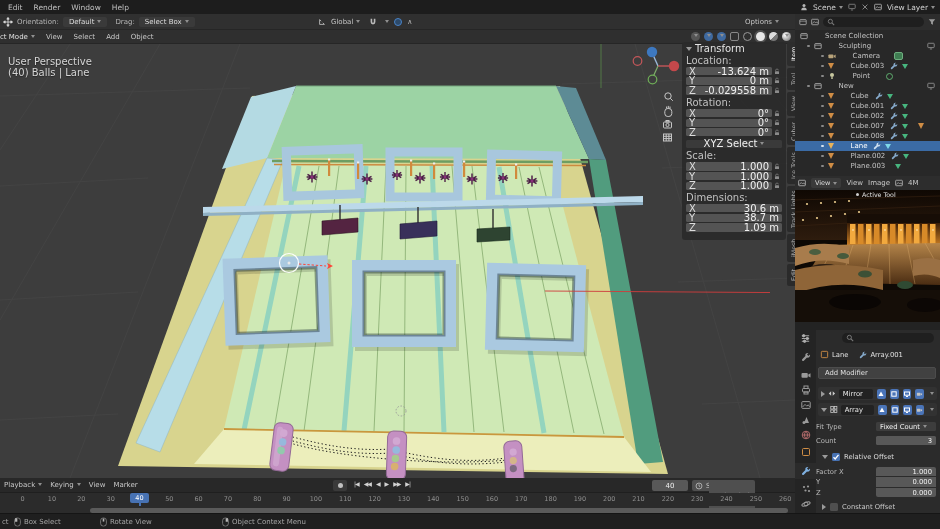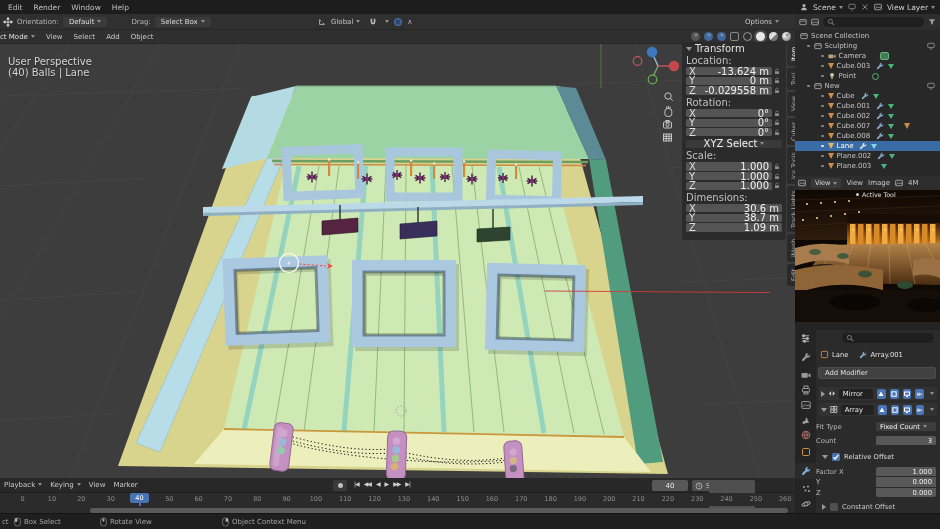--- a/index.html
+++ b/index.html
@@ -42,21 +42,21 @@
 #outliner{left:795px;top:14px;width:145px;height:162px;background:#282828;overflow:hidden}
 #olhead{height:16px;background:#2d2d2d;display:flex;align-items:center;gap:4px;padding:0 4px}
 .osearch{flex:1;height:10px;background:#1f1f1f;border-radius:5px;display:flex;align-items:center;padding:0 4px;gap:3px}
 .orow{position:absolute;left:0;right:0;height:10px;display:flex;align-items:center;font-size:7px;color:#c3c3c3}
 .orow.sel{background:#3b6ba5;color:#fff}
 .odot{width:2.5px;height:2.5px;border-radius:50%;background:#8a8a8a;margin-right:4px;flex:none}
 .tri-mesh{width:0;height:0;border-left:3.5px solid transparent;border-right:3.5px solid transparent;border-top:6px solid #cf8d45;flex:none}
 .tri-data{width:0;height:0;border-left:3px solid transparent;border-right:3px solid transparent;border-top:5px solid #47b57f;flex:none}
 .ic8{width:8px;height:8px;flex:none}
 .ic10{width:10px;height:10px;flex:none}
-.olabel{margin-left:3px;white-space:nowrap}
+.olabel{margin-left:17px;white-space:nowrap}
 
 #imged{left:795px;top:176px;width:145px;height:154px;background:#232323}
 #imghead{height:14px;background:#2d2d2d;display:flex;align-items:center;gap:5px;padding:0 3px;font-size:7px;color:#c8c8c8;overflow:hidden}
 #activetool{left:856px;top:191px;font-size:6.3px;color:#e2e2e2;display:flex;align-items:center;gap:3px}
 #activetool .dot{width:3px;height:3px;border-radius:50%;background:#cfcfcf}
 
 #props{left:795px;top:330px;width:145px;height:183px;background:#2b2b2b;overflow:hidden}
 #ptabs{position:absolute;left:0;top:0;width:21px;height:183px;background:#242424}
 .ptab{position:absolute;left:0;width:21px;height:14px;display:flex;align-items:center;justify-content:center}
 #pmain{position:absolute;left:21px;top:0;width:124px;height:183px;font-size:6.8px}
@@ -172,21 +172,21 @@
       <span class="dd">View Layer</span>
     </div>
   </div>
 
   <div id="toolrow" class="abs">
     <svg class="ic10" style="color:#e0e0e0;margin-left:3px" viewBox="0 0 12 12">
         <use href="#i-move"></use>
       </svg>
     <span class="lbl">Orientation:</span>
     <span class="chip dd">Default</span>
-    <span class="lbl" style="margin-left:24px">Drag:</span>
+    <span class="lbl" style="margin-left:8px">Drag:</span>
     <span class="chip dd">Select Box</span>
     <div class="row abs" style="left:318px;gap:5px">
       <svg class="ic8" style="color:#c8c8c8" viewBox="0 0 10 10">
           <path d="M2 8V2M2 8h6M2 2l2 2M8 8 6 6" stroke="currentColor" fill="none"></path>
         </svg>
       <span class="dd">Global</span>
       <svg class="ic8 dd" style="color:#b8b8b8;margin-left:4px" viewBox="0 0 10 10">
           <use href="#i-magnet"></use>
         </svg>
       <span class="dd"></span>

